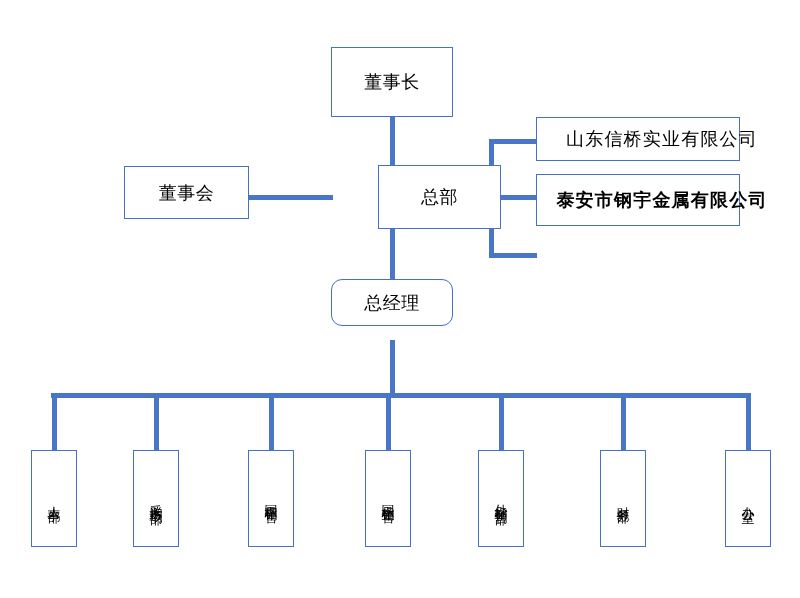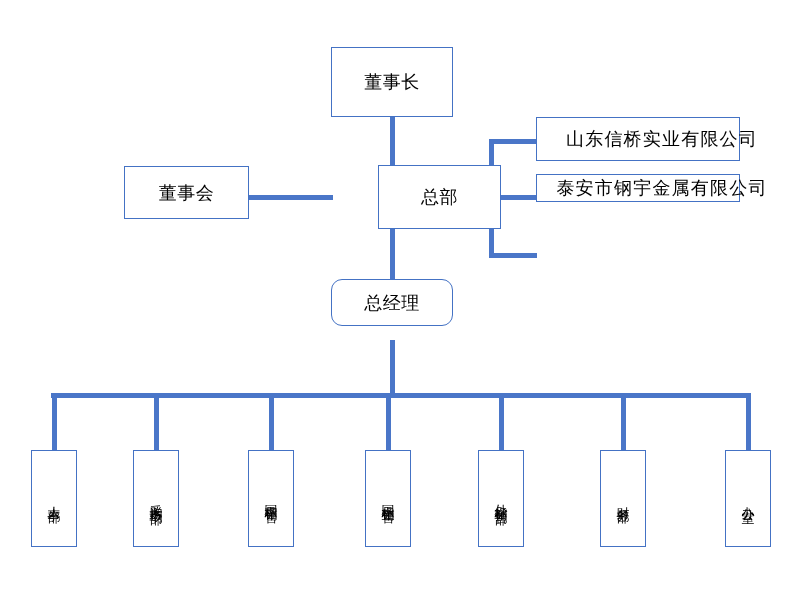--- a/index.html
+++ b/index.html
@@ -108,21 +108,21 @@
     <span class="node-label">总部</span>
   </div>
 
   <div class="node h-text" style="left:331px; top:279px; width:122px; height:47px;border-radius:11px;">
     <span class="node-label">总经理</span>
   </div>
 
   <div class="node wide" style="left:536px; top:117px; width:204px; height:44px;">
     <span class="node-label">山东信桥实业有限公司</span>
   </div>
-  <div class="node wide" style="left:536px; top:174px; width:204px; height:28px;">
+  <div class="node wide" style="left:536px; top:174px; width:204px; height:52px;font-weight:bold;">
     <span class="node-label">泰安市钢宇金属有限公司</span>
   </div>
 
   <div class="node v-text" style="left:31px; top:450px; width:46px; height:97px;">
     <span class="node-label">人事部</span>
   </div>
   <div class="node v-text" style="left:133px; top:450px; width:46px; height:97px;">
     <span class="node-label">采购市场部</span>
   </div>
   <div class="node v-text" style="left:248px; top:450px; width:46px; height:97px;">

